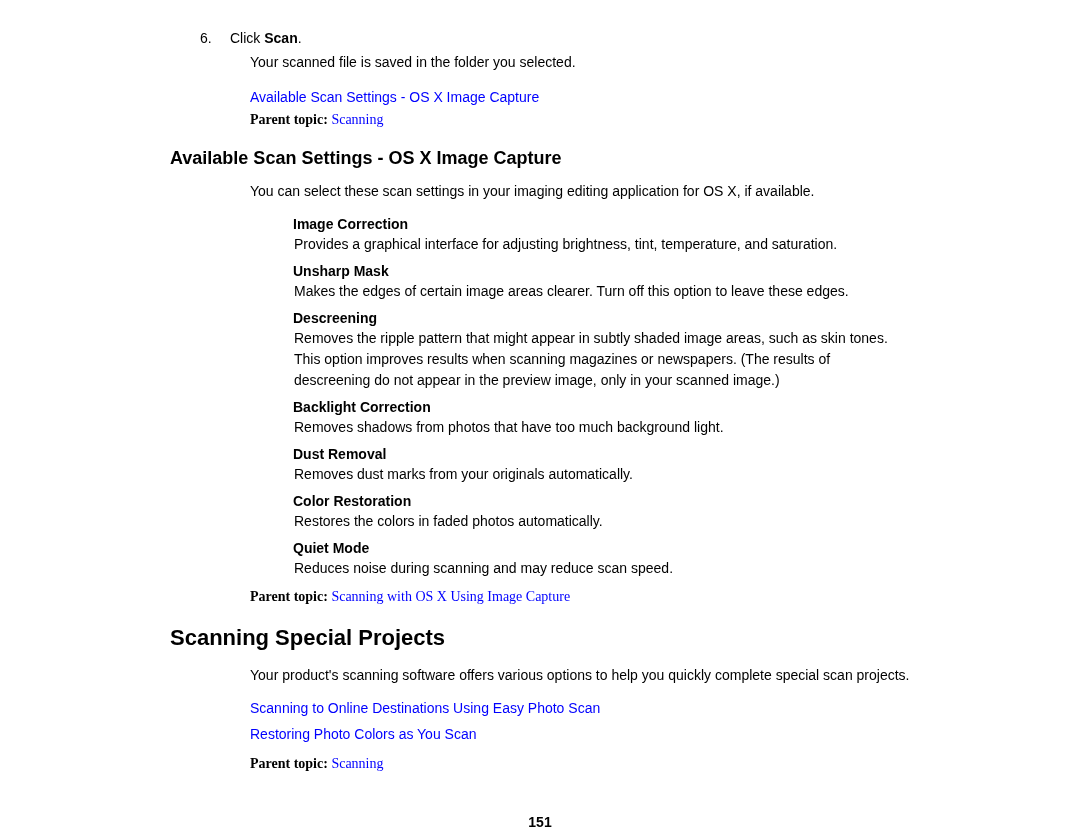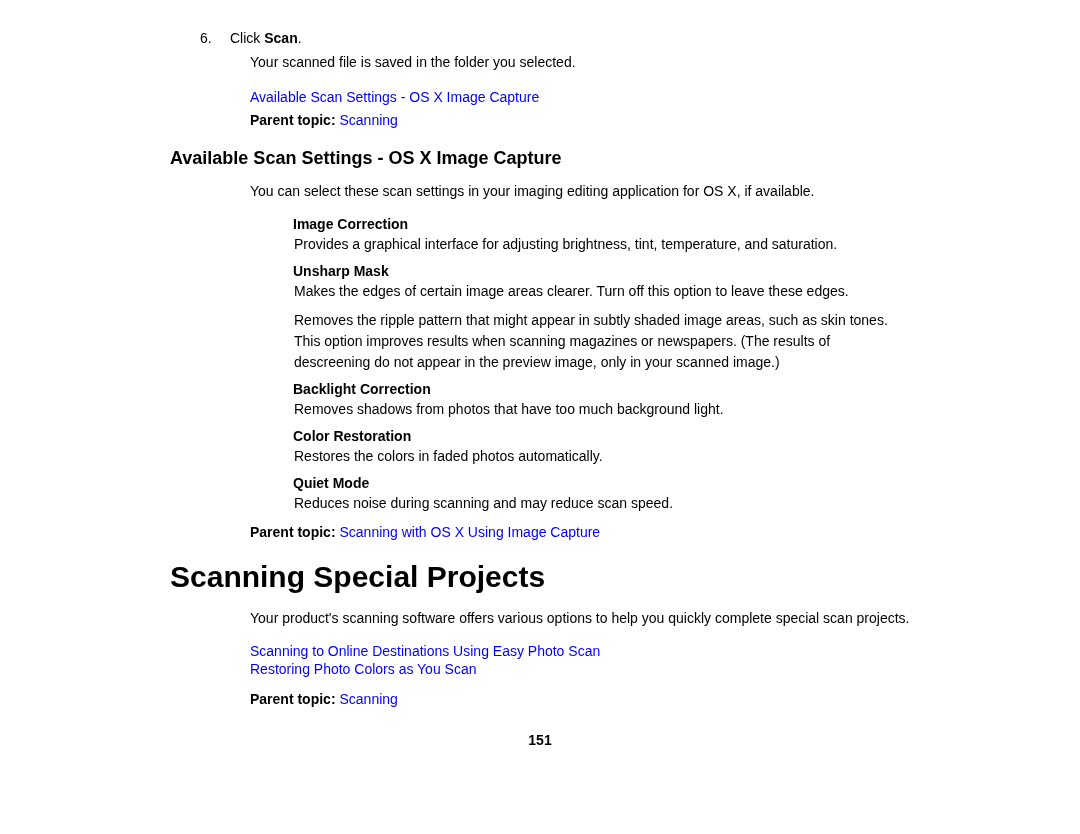--- a/index.html
+++ b/index.html
@@ -52,20 +52,21 @@
     .link-blue {
       color: #0000ff;
       text-decoration: none;
       cursor: pointer;
     }
 
     .parent-topic-line {
       padding-left: 80px;
       margin-bottom: 20px;
       font-size: 14px;
+      font-family: Liberation Serif, serif;
     }
 
     .parent-topic-line strong {
       font-weight: bold;
     }
 
     .section-heading {
       font-size: 18px;
       font-weight: bold;
       margin-bottom: 12px;
@@ -91,38 +92,38 @@
       margin-left: 43px;
     }
 
     .term-desc {
       font-size: 14px;
       line-height: 1.5;
       margin-left: 44px;
     }
 
     .major-heading {
-      font-size: 30px;
+      font-size: 22px;
       font-weight: bold;
       margin-top: 16px;
       margin-bottom: 14px;
     }
 
     .links-block {
       padding-left: 80px;
       margin-bottom: 14px;
       display: flex;
       flex-direction: column;
-      gap: 2px;
+      gap: 10px;
     }
 
     .page-number {
       text-align: center;
       font-size: 14px;
-      margin-top: 25px;
+      margin-top: 42px;
       font-weight: bold;
     }
 
     .click-bold {
       font-weight: bold;
     }
   </style>
 </head>
 <body>
 
@@ -154,28 +155,33 @@
     <div class="term-title">Image Correction</div>
     <div class="term-desc">Provides a graphical interface for adjusting brightness, tint, temperature, and saturation.</div>
   </div>
 
   <div class="term-block">
     <div class="term-title">Unsharp Mask</div>
     <div class="term-desc">Makes the edges of certain image areas clearer. Turn off this option to leave these edges.</div>
   </div>
 
   <div class="term-block">
+    <div class="term-title">Descreening</div>
     <div class="term-desc">Removes the ripple pattern that might appear in subtly shaded image areas, such as skin tones. This option improves results when scanning magazines or newspapers. (The results of descreening do not appear in the preview image, only in your scanned image.)</div>
   </div>
 
   <div class="term-block">
     <div class="term-title">Backlight Correction</div>
     <div class="term-desc">Removes shadows from photos that have too much background light.</div>
   </div>
 
+  <div class="term-block">
+    <div class="term-title">Dust Removal</div>
+    <div class="term-desc">Removes dust marks from your originals automatically.</div>
+  </div>
 
   <div class="term-block">
     <div class="term-title">Color Restoration</div>
     <div class="term-desc">Restores the colors in faded photos automatically.</div>
   </div>
 
   <div class="term-block">
     <div class="term-title">Quiet Mode</div>
     <div class="term-desc">Reduces noise during scanning and may reduce scan speed.</div>
   </div>

